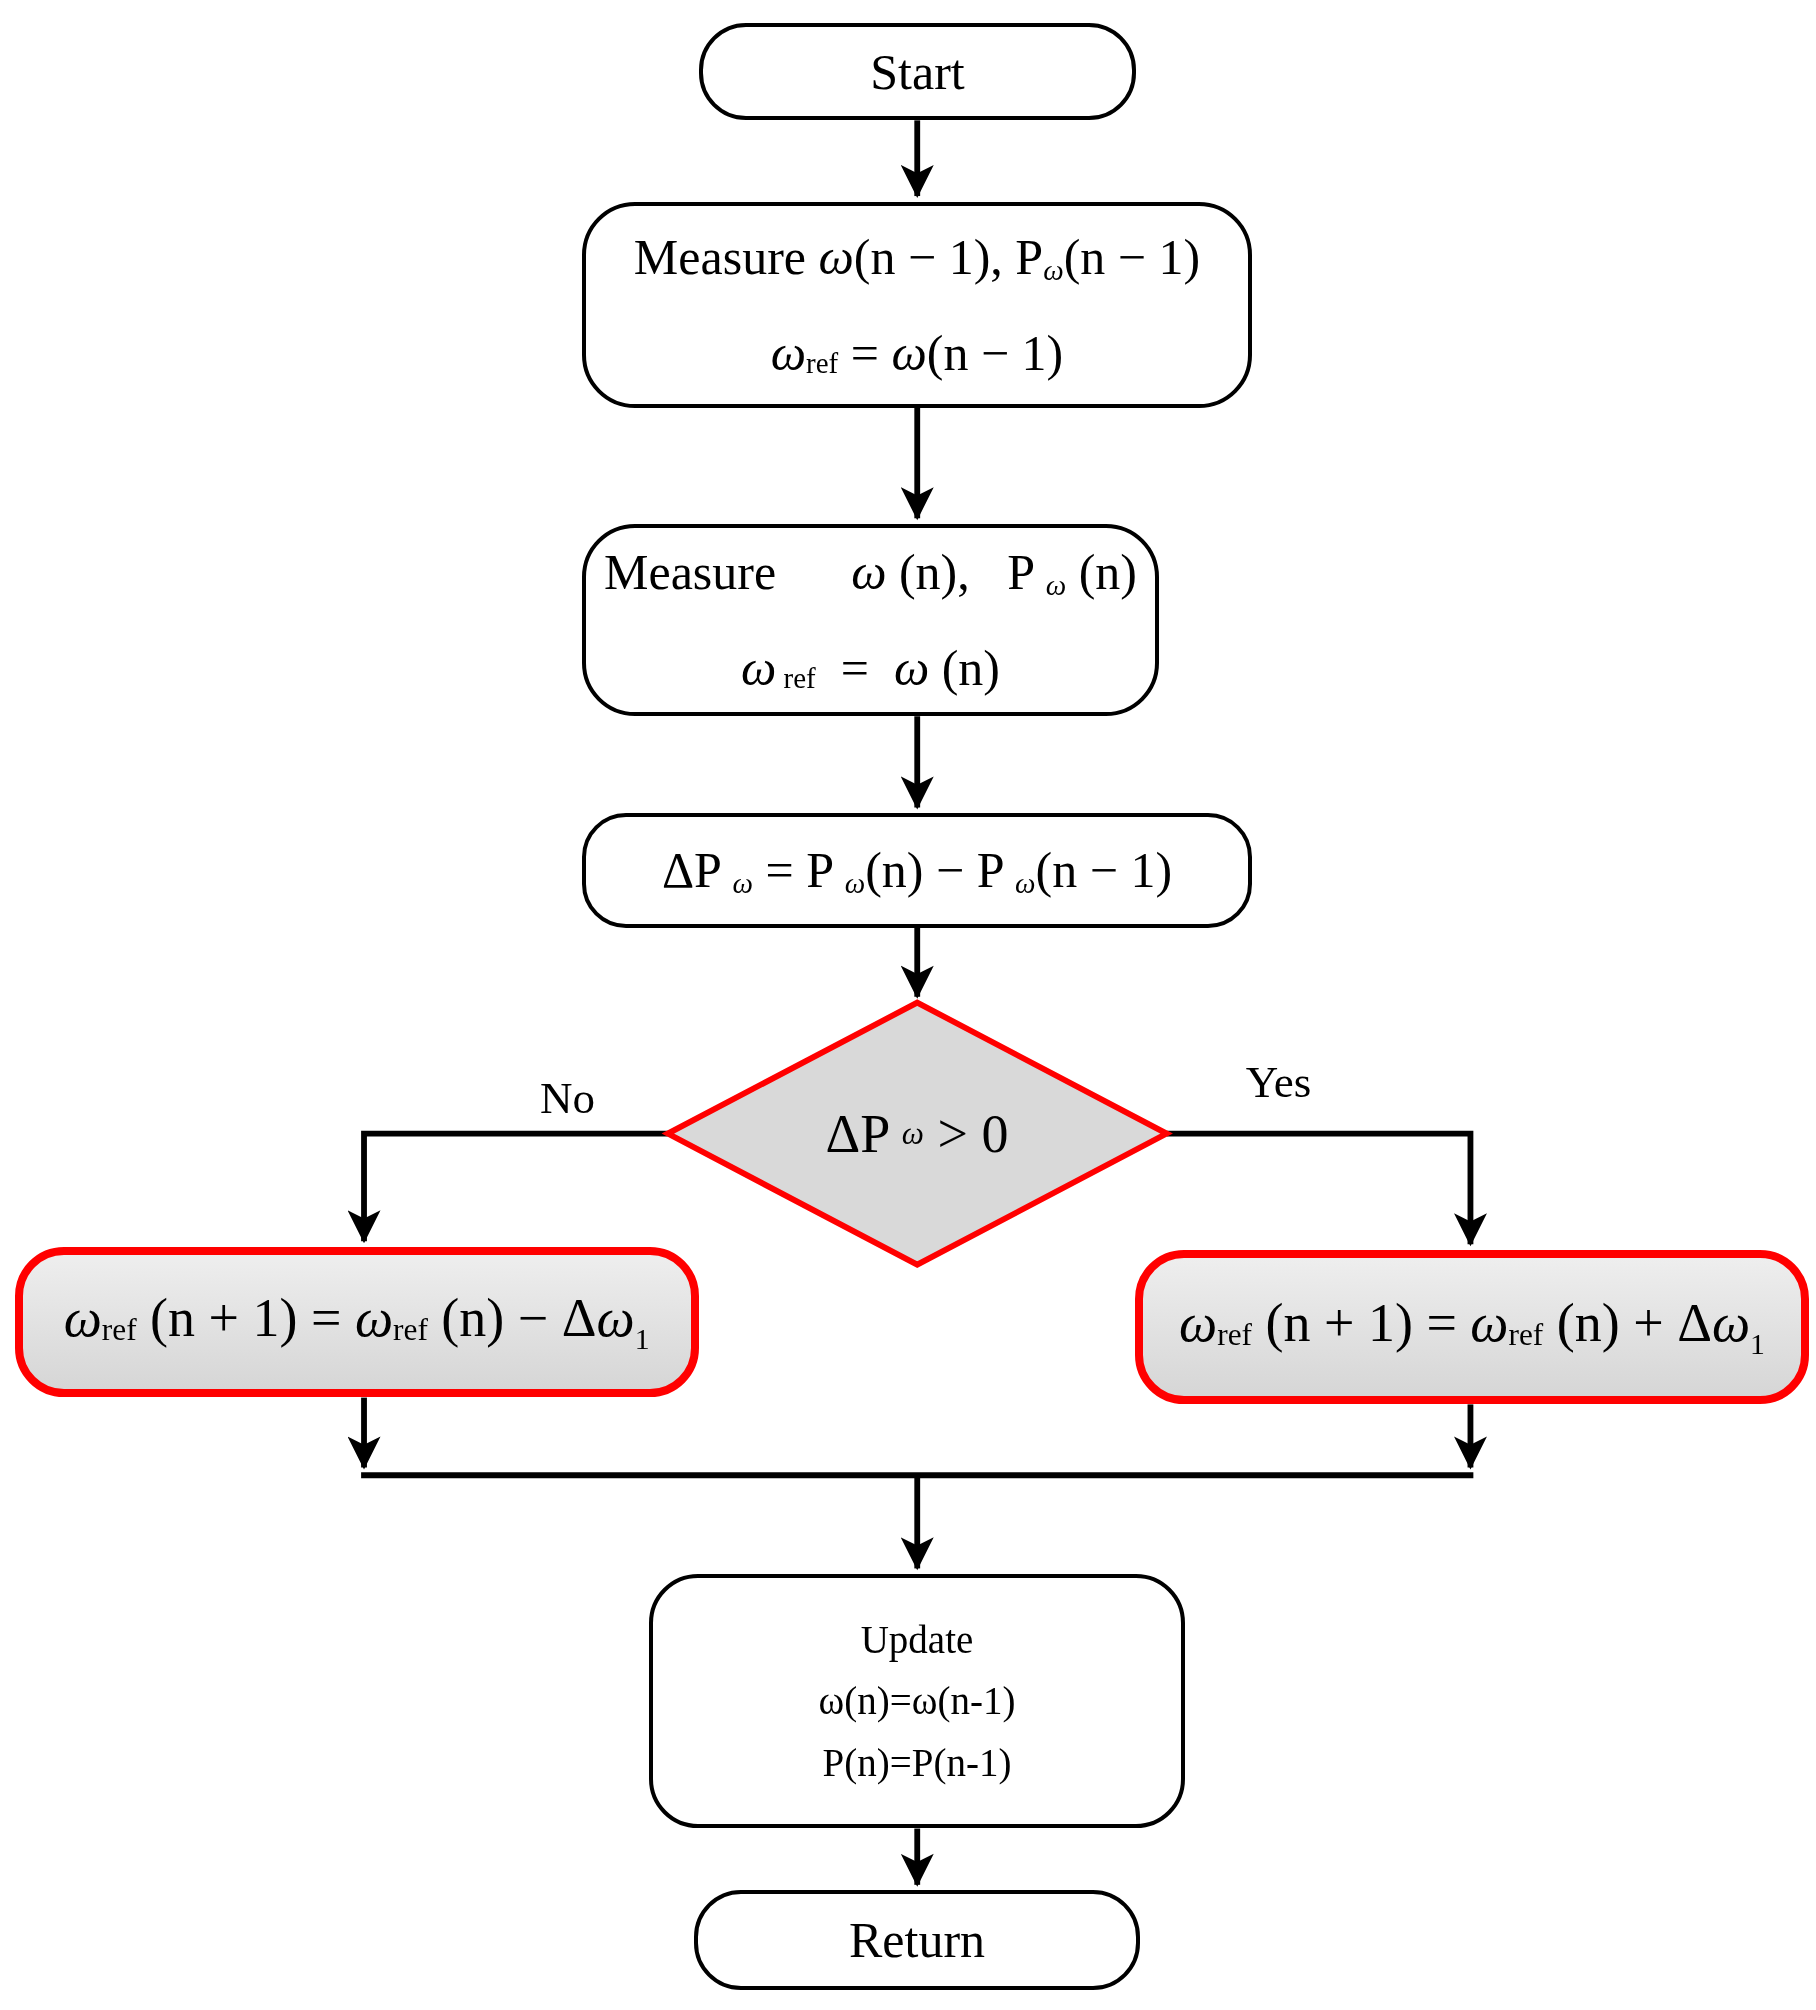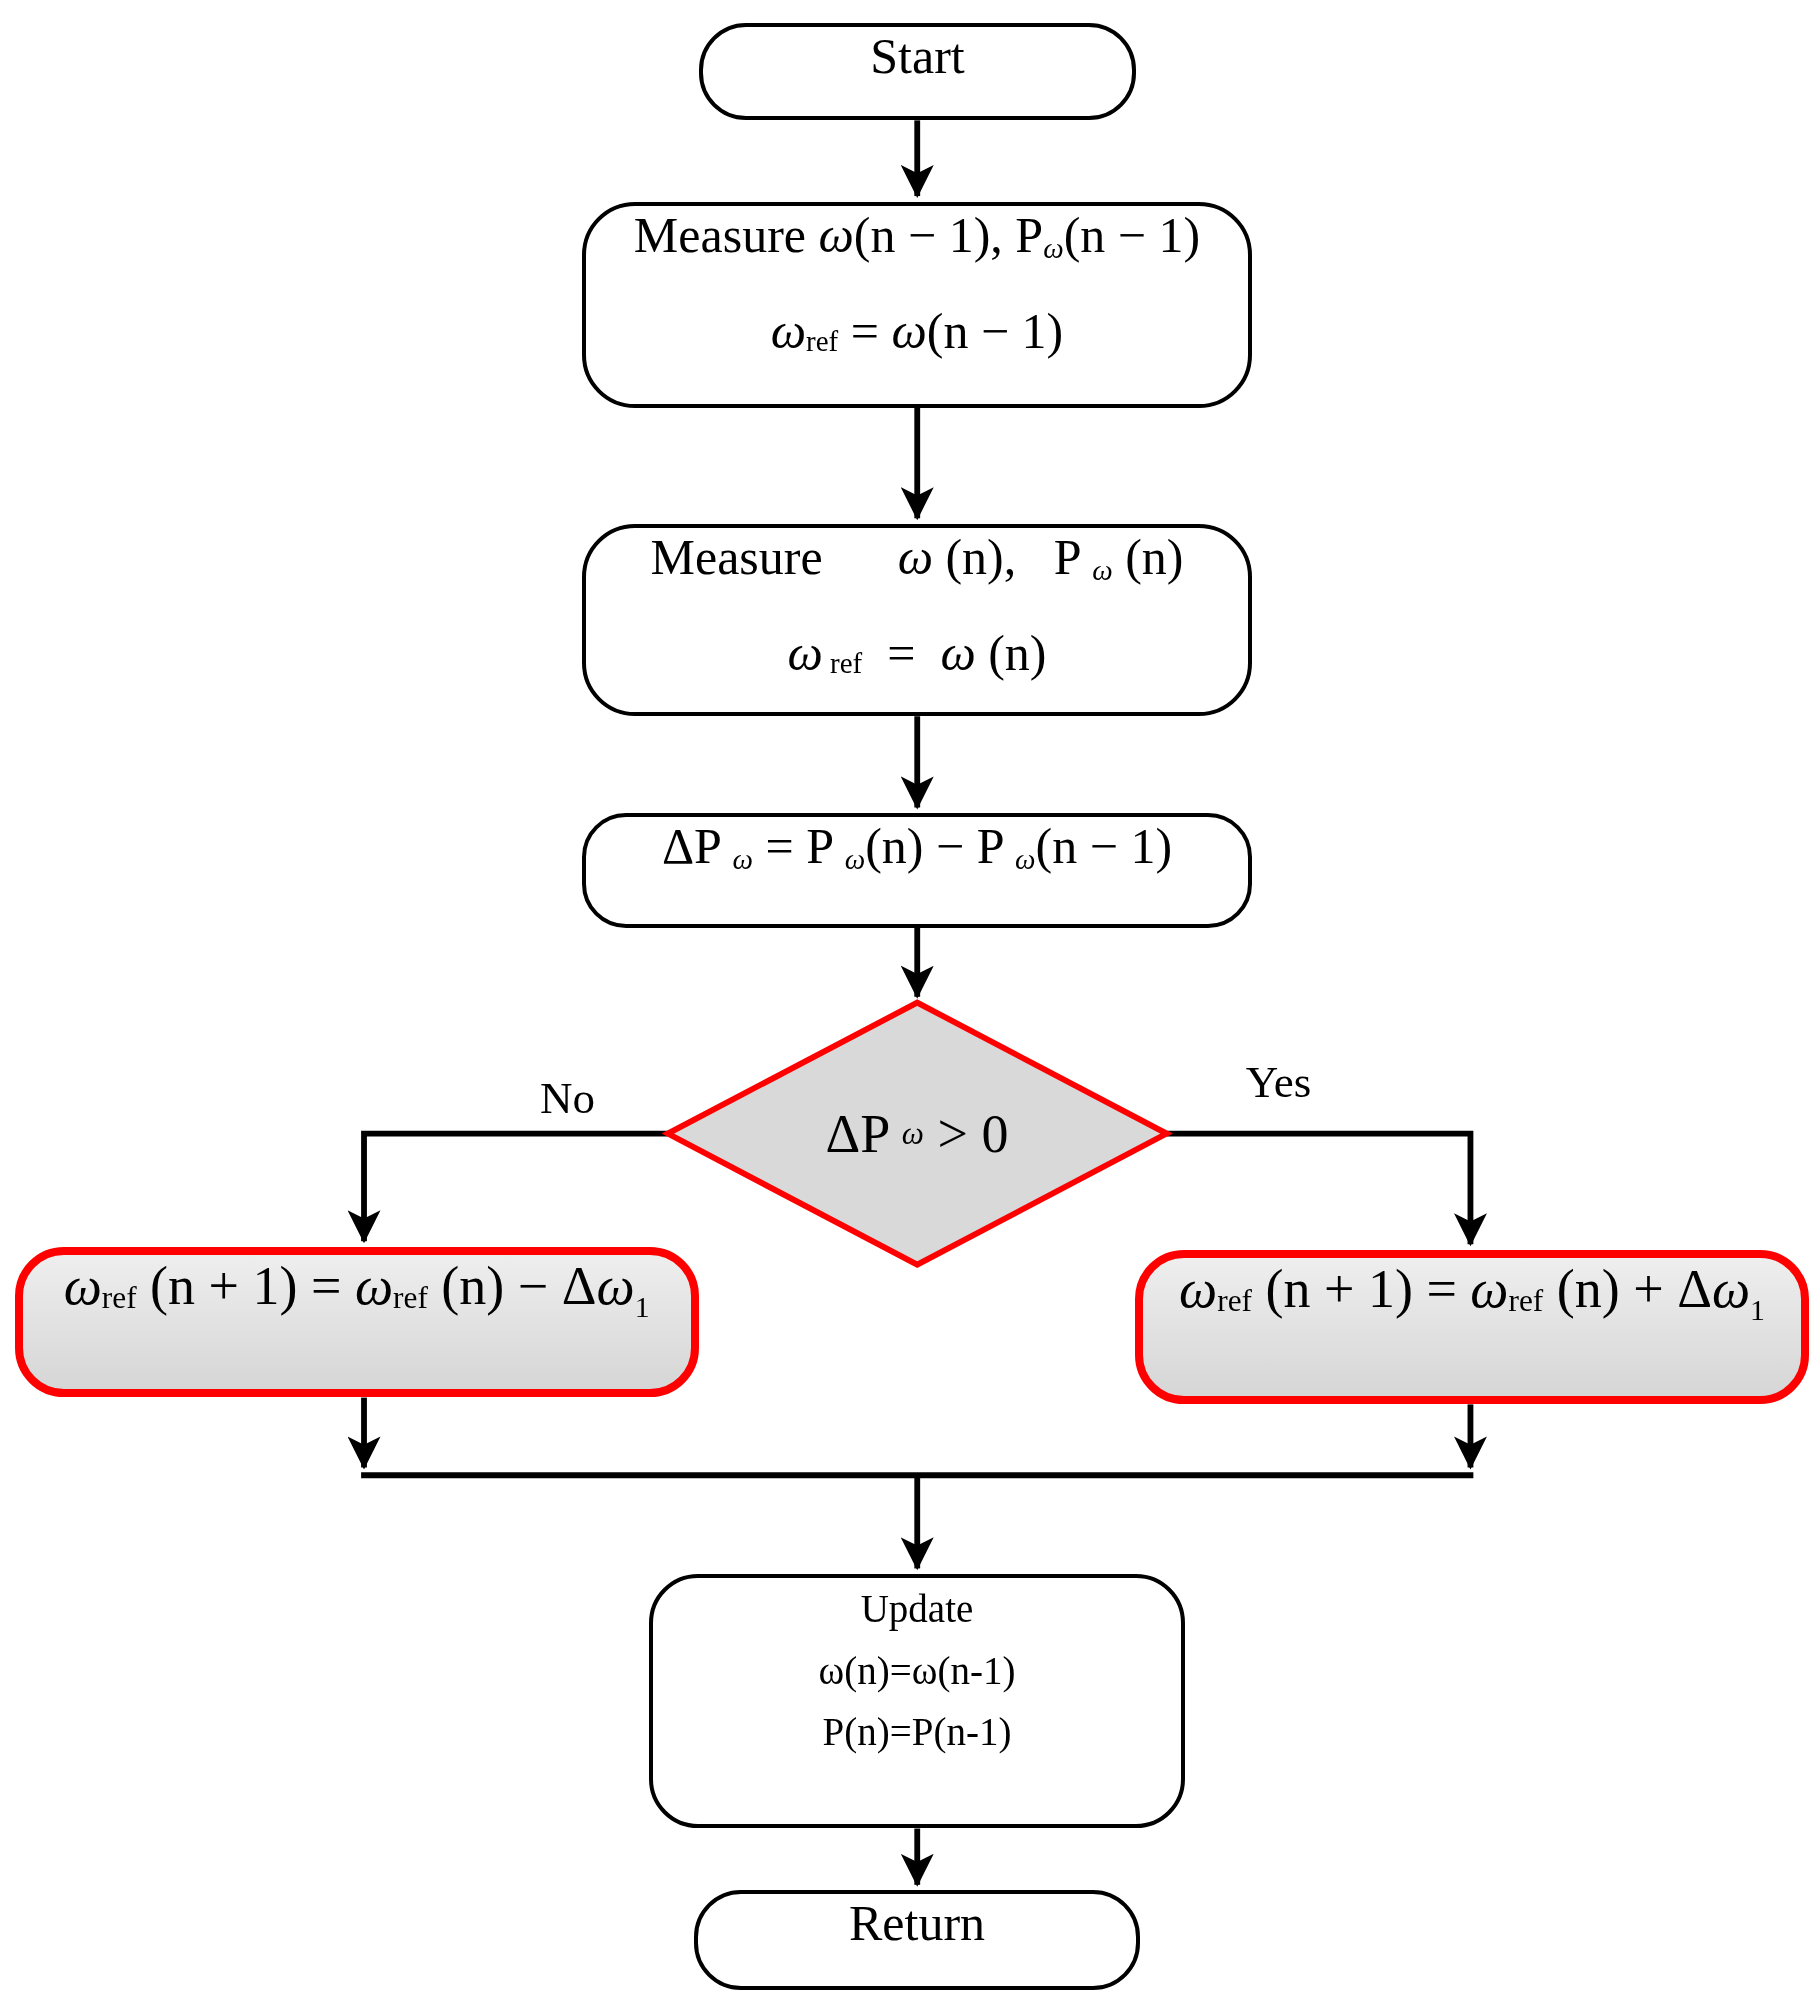--- a/index.html
+++ b/index.html
@@ -7,21 +7,21 @@
     position:relative;
     width:1817px;height:2011px;
     background:#ffffff;
     font-family:"Liberation Serif", serif;
     color:#000;
     overflow:hidden;
   }
   #arrow-layer{position:absolute;left:0;top:0;z-index:1;}
   .node{
     position:absolute;z-index:2;box-sizing:border-box;
-    display:flex;flex-direction:column;align-items:center;
+    display:flex;flex-direction:column;align-items:center;justify-content:center;
     text-align:center;background:#ffffff;border:4.9px solid #000;
   }
   .node .line{white-space:pre;}
   .stadium{border-radius:47px;font-size:50px;}
   .proc{border-radius:53px;font-size:50px;gap:37px;}
   .proc-single{border-radius:44px;font-size:50px;}
   .side-box{
     border:8.7px solid #ff0000;border-radius:49px;
     background:linear-gradient(180deg,#eeeeee 0%,#d6d6d6 100%);
     font-size:54px;
@@ -70,21 +70,21 @@
 
   <div class="node stadium" style="left:699px;top:23px;width:437px;height:97px;">
     <div class="line">Start</div>
   </div>
 
   <div class="node proc" style="left:582px;top:202px;width:670px;height:206px;">
     <div class="line"><span>Measure </span><span class="seg-i">ω</span><span>(n − 1), P</span><span class="seg-subi">ω</span><span>(n − 1)</span></div>
     <div class="line"><span class="seg-i">ω</span><span class="seg-sub">ref</span><span> = </span><span class="seg-i">ω</span><span>(n − 1)</span></div>
   </div>
 
-  <div class="node proc" style="left:582px;top:524px;width:670px;height:192px;">
+  <div class="node proc" style="left:582px;top:524px;width:577px;height:192px;">
     <div class="line"><span>Measure      </span><span class="seg-i">ω</span><span> (n),   P </span><span class="seg-subi">ω</span><span> (n)</span></div>
     <div class="line"><span class="seg-i">ω</span><span class="seg-sub"> ref</span><span>  =  </span><span class="seg-i">ω</span><span> (n)</span></div>
   </div>
 
   <div class="node proc-single" style="left:582px;top:813px;width:670px;height:115px;">
     <div class="line"><span>ΔP </span><span class="seg-subi">ω</span><span> = P </span><span class="seg-subi">ω</span><span>(n) − P </span><span class="seg-subi">ω</span><span>(n − 1)</span></div>
   </div>
 
   <div class="diamond-label" style="left:723px;top:1095px;width:388px;height:78px;"><span>ΔP </span><span class="seg-subi">ω</span><span> &gt; 0</span></div>
 

